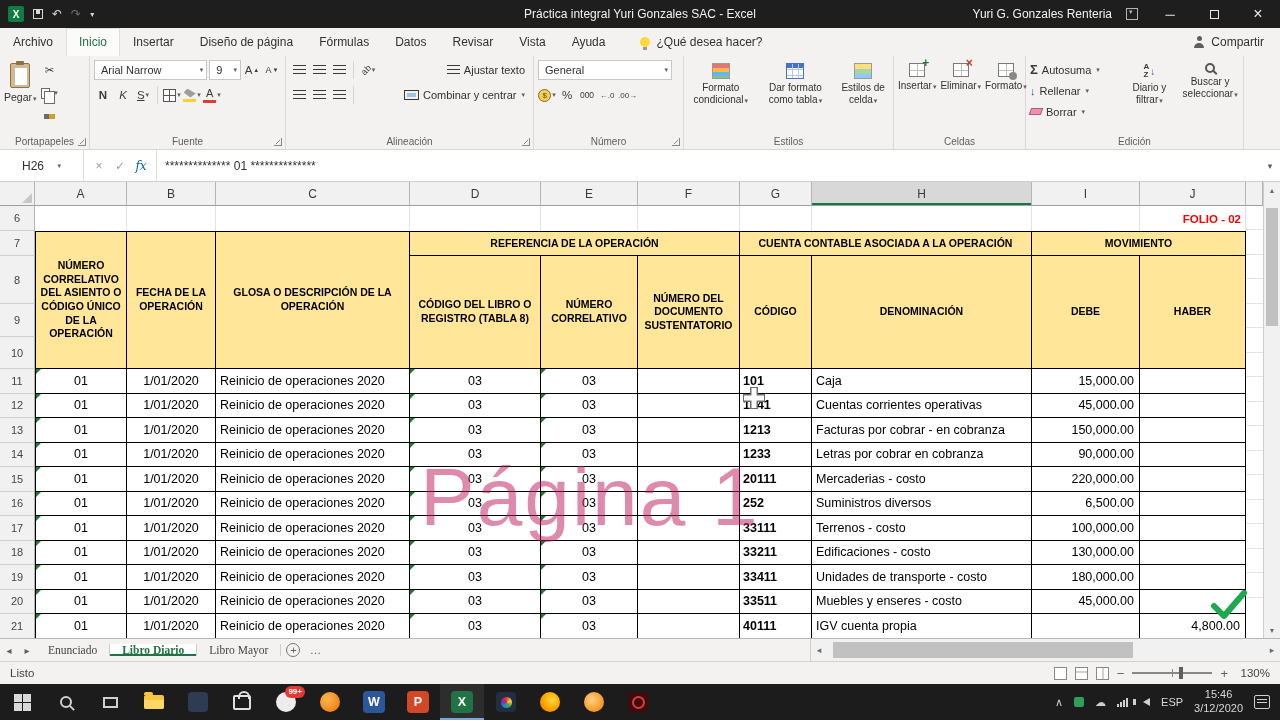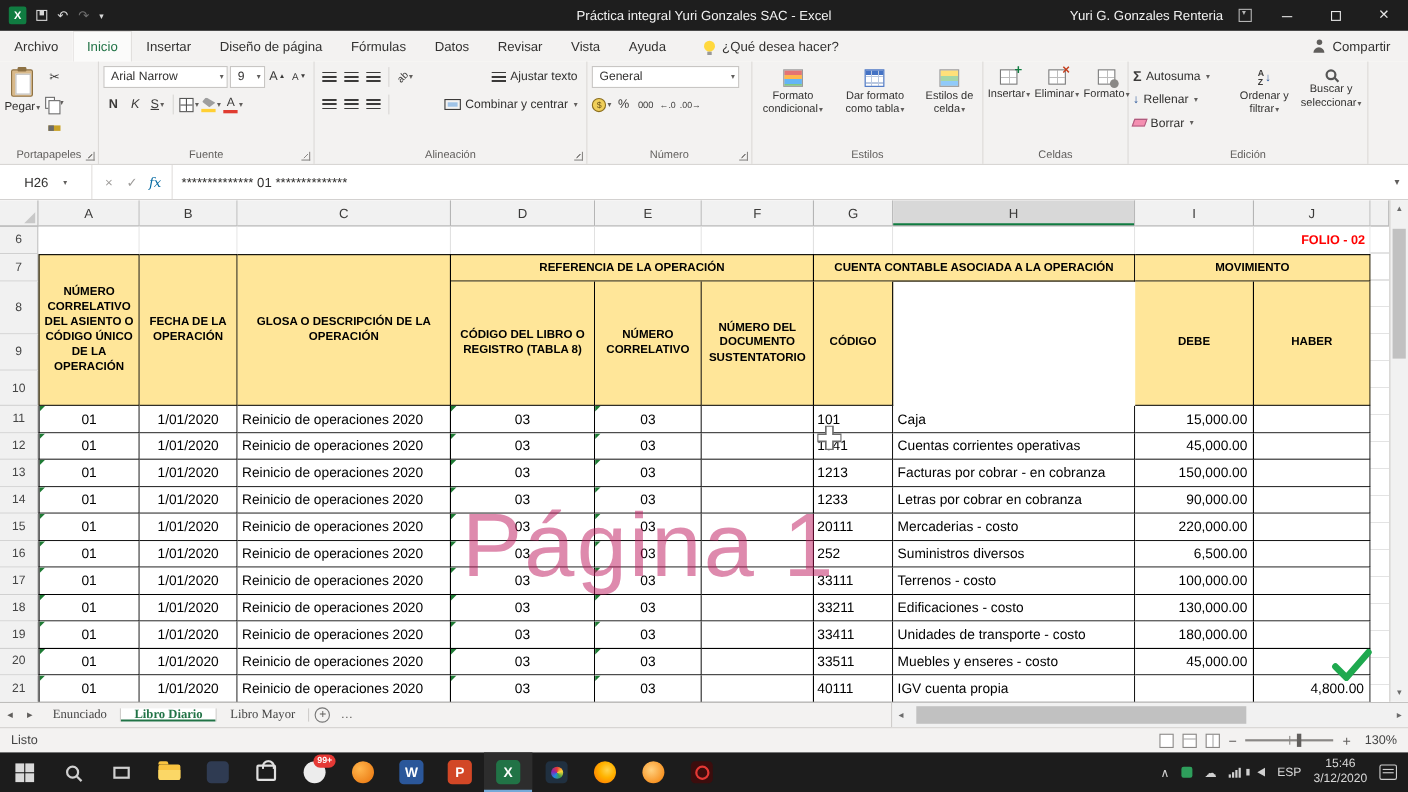--- a/index.html
+++ b/index.html
@@ -124,21 +124,21 @@
   .hc { background:#ffe699; border-right:1px solid #000; border-bottom:1px solid #000; display:flex; align-items:center; justify-content:center; text-align:center; font-weight:bold; font-size:10.5px; line-height:1.3; padding:1px 3px; color:#000; }
   .top1 { border-top:1px solid #000; } .left1 { border-left:1px solid #000; }
   .pA{grid-area:1/1/5/2} .pB{grid-area:1/2/5/3} .pC{grid-area:1/3/5/4}
   .pRef{grid-area:1/4/2/7} .pCta{grid-area:1/7/2/9} .pMov{grid-area:1/9/2/11}
   .pD{grid-area:2/4/5/5} .pE{grid-area:2/5/5/6} .pF{grid-area:2/6/5/7} .pG{grid-area:2/7/5/8}
   .pH{grid-area:2/8/5/9} .pI{grid-area:2/9/5/10} .pJ{grid-area:2/10/5/11}
   .grow { display:grid; grid-template-columns:35px var(--cols); height:24.5px; }
   .cell { border-right:1px solid #000; border-bottom:1px solid #000; font-size:12.5px; color:#000; display:flex; align-items:center; white-space:nowrap; overflow:hidden; position:relative; background:#fff; }
   .c-a { border-left:1px solid #000; justify-content:center; }
   .c-b,.c-d,.c-e,.c-f { justify-content:center; }
-  .c-c { padding:0 4px; } .c-g { padding:0 3px; } .c-h { padding:0 4px; }
+  .c-c { padding:0 4px; } .c-g { padding:0 3px;font-weight:bold; } .c-h { padding:0 4px; }
   .c-i,.c-j { justify-content:flex-end; padding:0 5px; }
   .err::before { content:""; position:absolute; left:0; top:0; border-top:5px solid #1e7b34; border-right:5px solid transparent; }
   .sliverstrip { position:absolute; left:1246px; top:24px; bottom:0; width:17px;
     background:repeating-linear-gradient(to bottom,#fff 0,#fff 23.5px,#e3e3e3 23.5px,#e3e3e3 24.5px); }
   .watermark { position:absolute; left:420px; top:268px; font-size:82px; color:#be185d; opacity:.5; letter-spacing:2px; white-space:nowrap; z-index:5; pointer-events:none; }
   .vscroll { width:17px; background:#f1f1f1; border-left:1px solid #cfcdcb; position:relative; }
   .vsarrow { position:absolute; left:0; width:100%; height:16px; display:flex; align-items:center; justify-content:center; font-size:7px; color:#6b6b6b; }
   .vsarrow.up{top:0} .vsarrow.down{bottom:0}
   .vthumb { position:absolute; left:2px; width:12px; top:26px; height:118px; background:#c1c1c1; }
   .cellcursor { position:absolute; left:741px; top:385px; z-index:50; }
@@ -453,21 +453,21 @@
           </span>
       </div>
       <div class="bigbtn" style="width:60px">
         <span style="display:inline-flex;align-items:center;gap:1px;">
             <span class="azs">
               <span>A</span>
               <span>Z</span>
             </span>
             <span class="azarrow">↓</span>
           </span>
-        <span class="bl2"><span>Ordenar y filtrar</span><span class="dd">▾</span></span>
+        <span class="bl2"><span>Diario y filtrar</span><span class="dd">▾</span></span>
       </div>
       <div class="bigbtn" style="width:62px">
         <span class="ic-find"></span>
         <span class="bl2"><span>Buscar y seleccionar</span><span class="dd">▾</span></span>
       </div>
     </div>
     <span class="glabel">Edición</span>
   </div>
 
 </div>
@@ -521,20 +521,21 @@
         <div class="hc pA top1 left1">NÚMERO CORRELATIVO DEL ASIENTO O CÓDIGO ÚNICO DE LA OPERACIÓN</div>
         <div class="hc pB top1">FECHA DE LA OPERACIÓN</div>
         <div class="hc pC top1">GLOSA O DESCRIPCIÓN DE LA OPERACIÓN</div>
         <div class="hc pRef top1">REFERENCIA DE LA OPERACIÓN</div>
         <div class="hc pCta top1">CUENTA CONTABLE ASOCIADA A LA OPERACIÓN</div>
         <div class="hc pMov top1">MOVIMIENTO</div>
         <div class="hc pD">CÓDIGO DEL LIBRO O REGISTRO (TABLA 8)</div>
         <div class="hc pE">NÚMERO CORRELATIVO</div>
         <div class="hc pF">NÚMERO DEL DOCUMENTO SUSTENTATORIO</div>
         <div class="hc pG">CÓDIGO</div>
+        <div class="hc pH">DENOMINACIÓN</div>
         <div class="hc pI">DEBE</div>
         <div class="hc pJ">HABER</div>
       </div>
     </div>
 
     <div>
         <div class="grow">
           <div class="gut">11</div>
           <div class="cell c-a err">01</div>
           <div class="cell c-b">1/01/2020</div>

